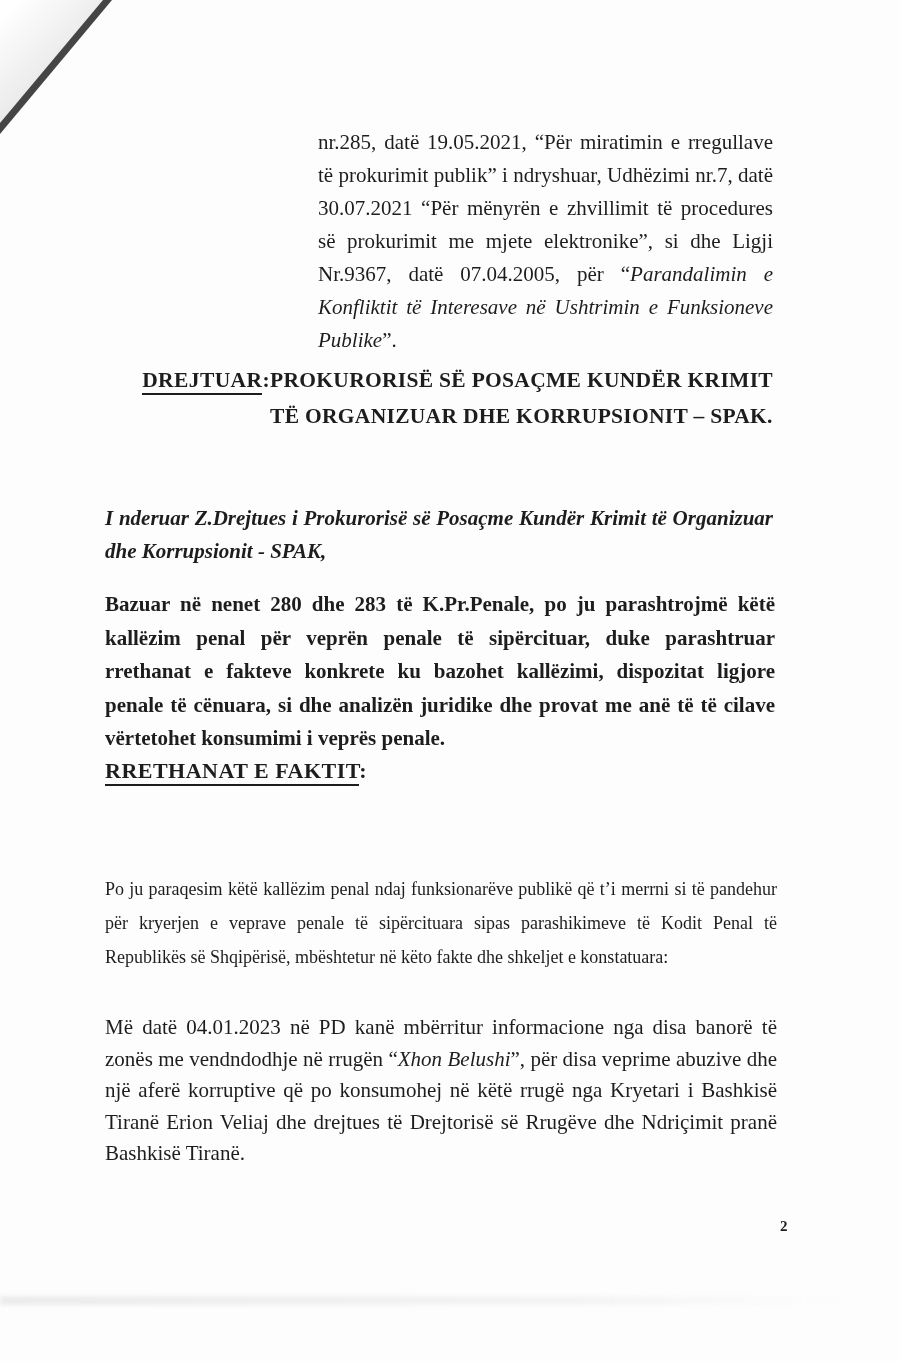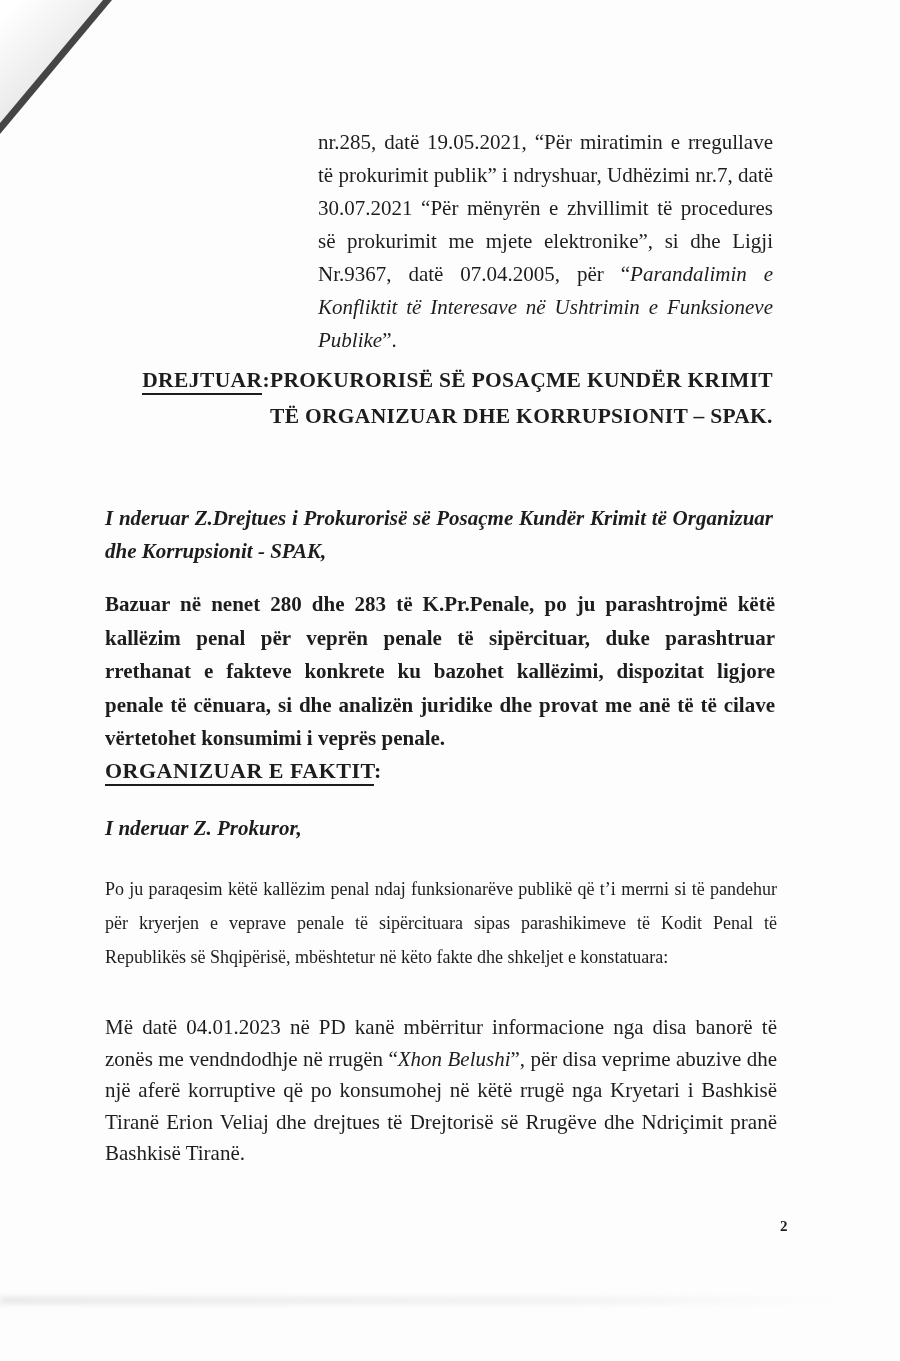--- a/index.html
+++ b/index.html
@@ -118,23 +118,22 @@
 
   <div class="block drejtuar-row">
     <div class="drejtuar-label"><span class="underlined">DREJTUAR</span><span>:</span></div>
     <div class="drejtuar-text">PROKURORISË SË POSAÇME KUNDËR KRIMIT TË ORGANIZUAR DHE KORRUPSIONIT – SPAK.</div>
   </div>
 
   <div class="block salutation-1 justify">I nderuar Z.Drejtues i Prokurorisë së Posaçme Kundër Krimit të Organizuar dhe Korrupsionit - SPAK,</div>
 
   <div class="block para-bazuar justify">Bazuar në nenet 280 dhe 283 të K.Pr.Penale, po ju parashtrojmë këtë kallëzim penal për veprën penale të sipërcituar, duke parashtruar rrethanat e fakteve konkrete ku bazohet kallëzimi, dispozitat ligjore penale të cënuara, si dhe analizën juridike dhe provat me anë të të cilave vërtetohet konsumimi i veprës penale.</div>
 
-  <div class="block section-heading"><span class="underlined">ORGANIZUAR E FAKTIT</span><span>:</span></div>
+  <div class="block section-heading"><span class="underlined">RRETHANAT E FAKTIT</span><span>:</span></div>
 
-  <div class="block salutation-2">I nderuar Z. Prokuror,</div>
 
   <div class="block para-poju justify">Po ju paraqesim këtë kallëzim penal ndaj funksionarëve publikë që t’i merrni si të pandehur për kryerjen e veprave penale të sipërcituara sipas parashikimeve të Kodit Penal të Republikës së Shqipërisë, mbështetur në këto fakte dhe shkeljet e konstatuara:</div>
 
   <div class="block para-medate justify"><span>Më datë 04.01.2023 në PD kanë mbërritur informacione nga disa banorë të zonës me vendndodhje në rrugën “</span><em>Xhon Belushi</em><span>”, për disa veprime abuzive dhe një aferë korruptive që po konsumohej në këtë rrugë nga Kryetari i Bashkisë Tiranë Erion Veliaj dhe drejtues të Drejtorisë së Rrugëve dhe Ndriçimit pranë Bashkisë Tiranë.</span></div>
 
   <div class="block page-number">2</div>
 
   <div class="scan-smudge"></div>
 
   <div class="footer">

